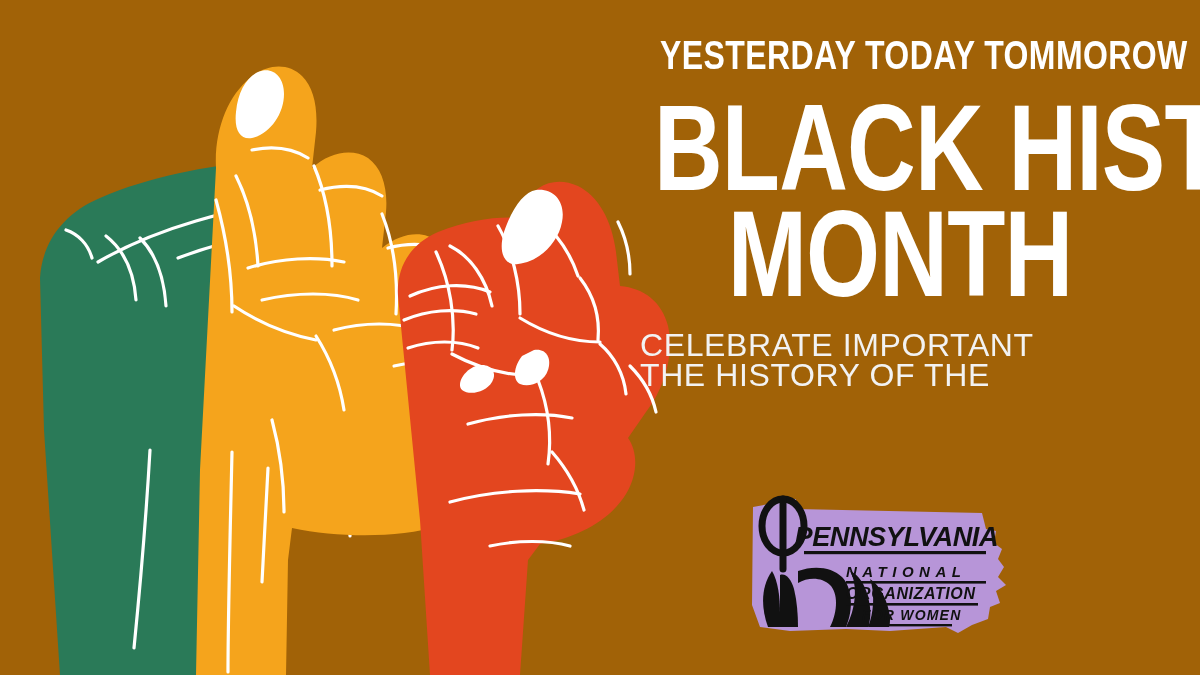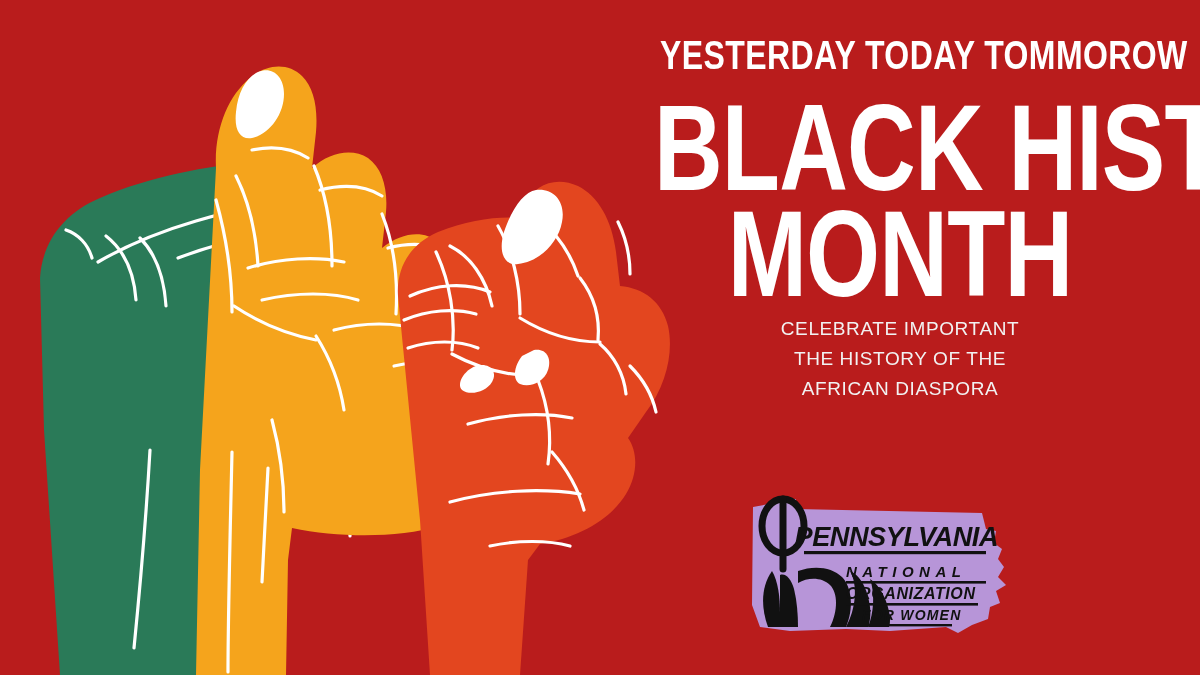--- a/index.html
+++ b/index.html
@@ -11,21 +11,21 @@
   }
 
   body {
     font-family:"Liberation Sans", sans-serif;
     background:#323232;
   }
 
   #poster {
     position:relative;
     width:1200px; height:675px;
-    background:#b91c1c;
+    background:#a16207;
     overflow:hidden;
   }
 
   
   #fists-art {
     position:absolute;
     left:0; top:0;
     width:700px; height:675px;
     display:block;
   }
@@ -73,27 +73,26 @@
   }
   .headline-2 {
     top:198px;
     font-size:116px;
     line-height:104px;
     transform:scaleX(0.82) scaleY(1.06);
   }
 
   .blurb {
     position:absolute;
-    left:40px; top:314px;
+    left:40px; top:330px;
     width:520px;
-    text-align:center;
     color:#f2f2f2;
     font-family:"Liberation Sans", sans-serif;
     font-weight:300;
-    font-size:19px;
+    font-size:32px;
     line-height:30px;
     letter-spacing:0.6px;
   }
   .blurb div { white-space:nowrap; }
 
   
   #logo {
     position:absolute;
     left:150px; top:485px;
     width:270px; height:150px;font-style:italic;
@@ -267,21 +266,20 @@
 
     <div class="eyebrow">YESTERDAY TODAY TOMMOROW</div>
 
     <div class="headline headline-1">BLACK HISTORY</div>
 
     <div class="headline headline-2">MONTH</div>
 
     <div class="blurb">
       <div>CELEBRATE IMPORTANT</div>
       <div>THE HISTORY OF THE</div>
-      <div>AFRICAN DIASPORA</div>
     </div>
 
     <div id="logo">
       <svg viewBox="0 0 270 150" aria-hidden="true">
 
         <path fill="#b795d8" d="M 3 22
                  L 46 14
                  L 46 24
                  L 232 28
                  L 236 44

